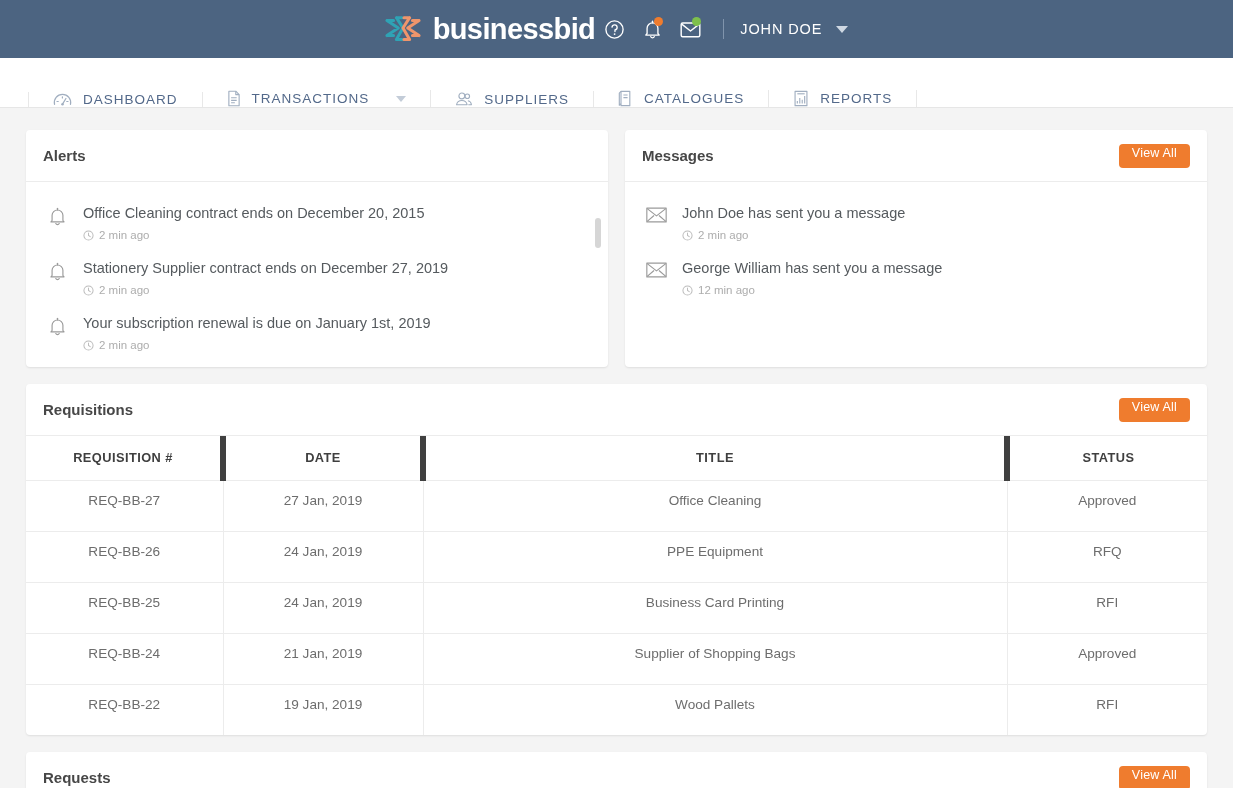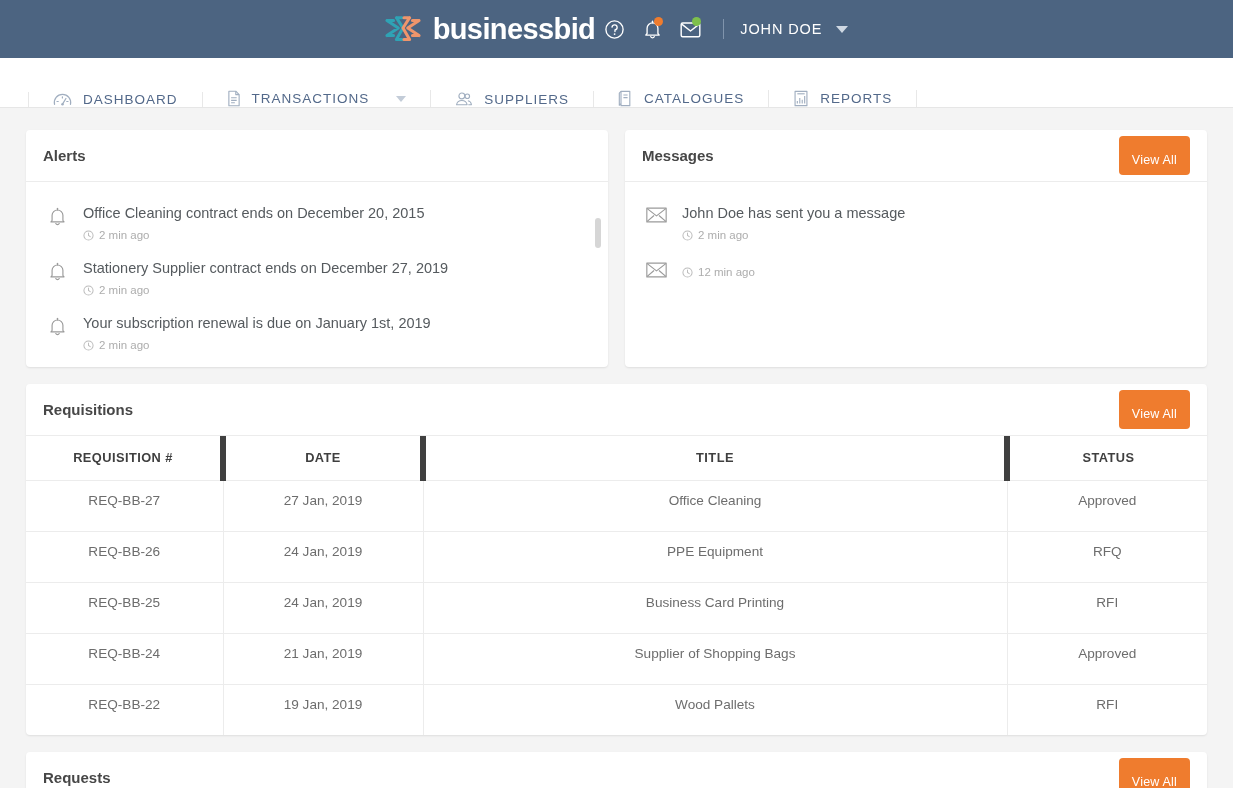--- a/index.html
+++ b/index.html
@@ -82,21 +82,21 @@
     height: 52px; display: flex; align-items: center;
     justify-content: space-between;
     padding: 0 17px 0 17px;
     border-bottom: 1px solid #ececec;
   }
   .card-title {
     font-size: 15px; font-weight: bold; color: #474747;
   }
   .view-all {
     background: #ef7c2e; color: #ffffff; border: none;
-    border-radius: 4px; padding: 17px 13px 8px 13px;
+    border-radius: 4px; padding: 2px 13px 8px 13px;
     font-size: 12.5px; font-family: "Liberation Sans", sans-serif;
     cursor: pointer; letter-spacing: .2px;
   }
 
   .row2 { display: flex; gap: 17px; }
   .col { flex: 1; }
 
   .feed {
     position: relative; height: 185px; overflow: hidden;
     padding: 14px 0 0 0;
@@ -354,20 +354,21 @@
 
 
         <div class="feed-item">
           <span class="feed-ico">
             <svg width="23" height="18" viewBox="0 0 24 19" fill="none" stroke="#9a9a9a" stroke-width="1.2" stroke-linejoin="round">
               <rect x="1.8" y="2.2" width="20.4" height="14.6"></rect>
               <path d="M2.2 2.8 12 10.4l9.8-7.6M2.2 16.2l7.2-6.2M21.8 16.2l-7.2-6.2"></path>
             </svg>
           </span>
           <div class="feed-body">
+            <div class="feed-title">George William has sent you a message</div>
             <div class="feed-meta">
               <svg width="11" height="11" viewBox="0 0 12 12" fill="none" stroke="#bdbdbd" stroke-width="1.1">
                 <circle cx="6" cy="6" r="5"></circle>
                   <path d="M6 3.2V6l1.9 1.3" stroke-linecap="round"></path>
               </svg>
               <span>12 min ago</span>
             </div>
           </div>
         </div>
 

